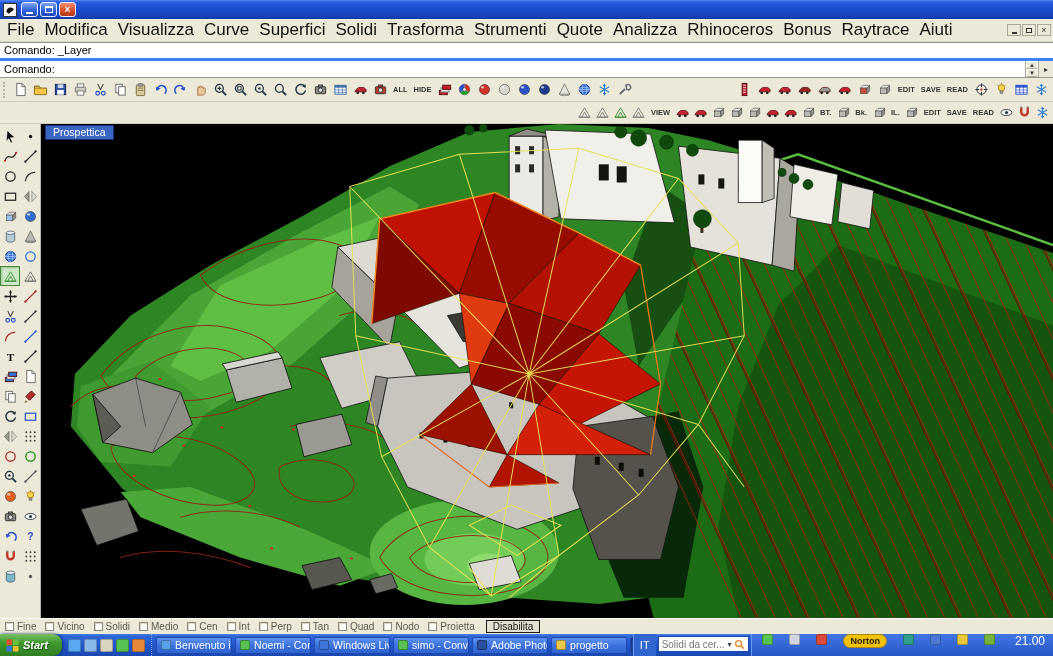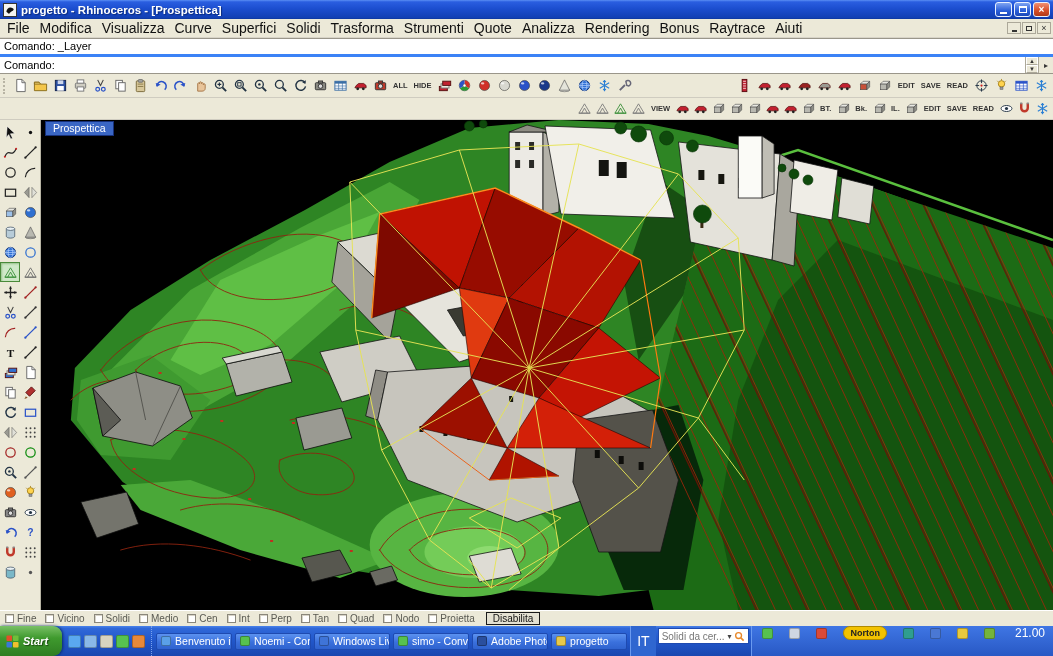--- a/index.html
+++ b/index.html
@@ -15,21 +15,21 @@
   .winbtns{display:flex;gap:2px;}
   .winbtn{width:17px;height:15px;border-radius:3px;border:1px solid #e8f0ff;display:flex;align-items:center;justify-content:center;
     color:#fff;font-size:10px;font-weight:bold;line-height:1;
     background:linear-gradient(180deg,#7fa4f2,#2a5ed8 60%,#1c48b8);}
   .winbtn.close{background:linear-gradient(180deg,#f09072,#d9512c 55%,#b23a18);}
   .minbar{display:block;width:7px;height:2px;background:#fff;margin-top:7px;}
   .maxbox{display:block;width:8px;height:7px;border:1px solid #fff;border-top:2px solid #fff;}
 
   
   .menubar{flex:0 0 17px;display:flex;align-items:center;background:#ece9d8;border-bottom:1px solid #d8d4c8;padding-left:2px;}
-  .menu-item{font-size:14px;padding:1px 5px;color:#111;white-space:nowrap;}
+  .menu-item{font-size:17px;padding:1px 5px;color:#111;white-space:nowrap;}
   .mdi-btns{margin-left:auto;display:flex;gap:1px;padding-right:2px;}
   .mdibtn{width:14px;height:12px;border:1px solid #aca899;background:#ece9d8;display:flex;align-items:center;justify-content:center;}
   .mdimin{width:5px;height:2px;background:#333;margin-top:5px;display:block;}
   .mdimax{width:6px;height:5px;border:1px solid #333;display:block;}
   .mdix{font-size:9px;color:#333;line-height:1;}
 
   
   .cmdbox{flex:0 0 33px;background:#fff;border-top:1px solid #9a968a;border-bottom:1px solid #9a968a;display:flex;flex-direction:column;}
   .cmd-history{height:15px;font-size:11px;padding:1px 4px;color:#000;}
   .cmd-row{flex:1;display:flex;align-items:center;border-top:3px solid #3b82f6;}
@@ -88,42 +88,41 @@
     border-radius:0 9px 9px 0;box-shadow:1px 0 3px #0a2a6a;
     color:#fff;font-weight:bold;font-style:italic;font-size:11px;text-shadow:1px 1px 1px #1a4a10;}
   .quick{display:flex;align-items:center;gap:3px;padding:0 6px;border-right:1px dotted #7aa2ee;}
   .ql{width:13px;height:13px;border-radius:2px;border:1px solid rgba(0,0,0,.25);}
   .tasks{display:flex;align-items:center;gap:3px;padding:0 4px;flex:1;min-width:0;overflow:hidden;}
   .task{display:flex;align-items:center;gap:4px;flex:0 0 76px;height:17px;padding:0 4px;border-radius:2px;
     background:linear-gradient(180deg,#5c92f0,#3a70dc 55%,#2f63cf);border:1px solid #1e4ab0;
     color:#fff;font-size:10.5px;white-space:nowrap;overflow:hidden;}
   .task.active{background:linear-gradient(180deg,#2a55b8,#1e46a4);box-shadow:inset 1px 1px 2px #12307c;}
   .task-icon{width:10px;height:10px;border-radius:2px;flex:0 0 10px;border:1px solid rgba(0,0,0,.3);}
-  .lang{display:flex;align-items:center;padding:0 6px;font-size:14px;color:#fff;background:#2f66d0;border-left:1px solid #6a9af0;}
+  .lang{display:flex;align-items:center;padding:0 6px;font-size:11px;color:#fff;background:#2f66d0;border-left:1px solid #6a9af0;}
   .searchbox{display:flex;align-items:center;background:#fff;border:1px solid #1e4ab0;height:16px;margin:2px 2px;
     padding:0 3px;gap:3px;font-size:10px;color:#777;white-space:nowrap;}
   .search-arrow{font-size:8px;color:#444;}
-  .tray{display:flex;align-items:center;gap:16px;padding:0 8px 16px 10px;
+  .tray{display:flex;gap:16px;padding:0 8px 8px 10px;
     background:linear-gradient(180deg,#3f76e4,#2858c4);border-left:1px solid #6a9af0;}
   .tray-icon{width:11px;height:11px;border-radius:2px;border:1px solid rgba(0,0,0,.25);}
   .norton{background:#f2c200;color:#222;font-size:9px;font-weight:bold;padding:1px 6px;border-radius:8px;border:1px solid #b08a00;}
   .clock{color:#fff;font-size:12px;margin-left:4px;}
 </style>
 </head>
 <body>
 
 <div class="window">
 
   <div class="titlebar">
     <span class="app-icon">
       <svg viewBox="0 0 12 12" width="11" height="11">
           <path d="M1.5 8.5C2 4.5 5 2.5 8.5 4.5c2 1.2.5 2.5-1 3.5-1.2.8-2.5 1.5-3 3z" fill="#111"></path>
         </svg>
     </span>
-    <span class="title">progetto - Rhinoceros - [Prospettica]</span>
     <span class="winbtns" id="winbtns">
         <span class="winbtn">
           <span class="minbar"></span>
         </span>
         <span class="winbtn">
           <span class="maxbox"></span>
         </span>
         <span class="winbtn close">×</span>
       </span>
   </div>
@@ -133,21 +132,21 @@
         <span class="menu-item">File</span>
         <span class="menu-item">Modifica</span>
         <span class="menu-item">Visualizza</span>
         <span class="menu-item">Curve</span>
         <span class="menu-item">Superfici</span>
         <span class="menu-item">Solidi</span>
         <span class="menu-item">Trasforma</span>
         <span class="menu-item">Strumenti</span>
         <span class="menu-item">Quote</span>
         <span class="menu-item">Analizza</span>
-        <span class="menu-item">Rendering</span>
+        <span class="menu-item">Rhinoceros</span>
         <span class="menu-item">Bonus</span>
         <span class="menu-item">Raytrace</span>
         <span class="menu-item">Aiuti</span>
       </span>
     <span class="mdi-btns" id="mdiBtns">
         <span class="mdibtn">
           <span class="mdimin"></span>
         </span>
         <span class="mdibtn">
           <span class="mdimax"></span>

